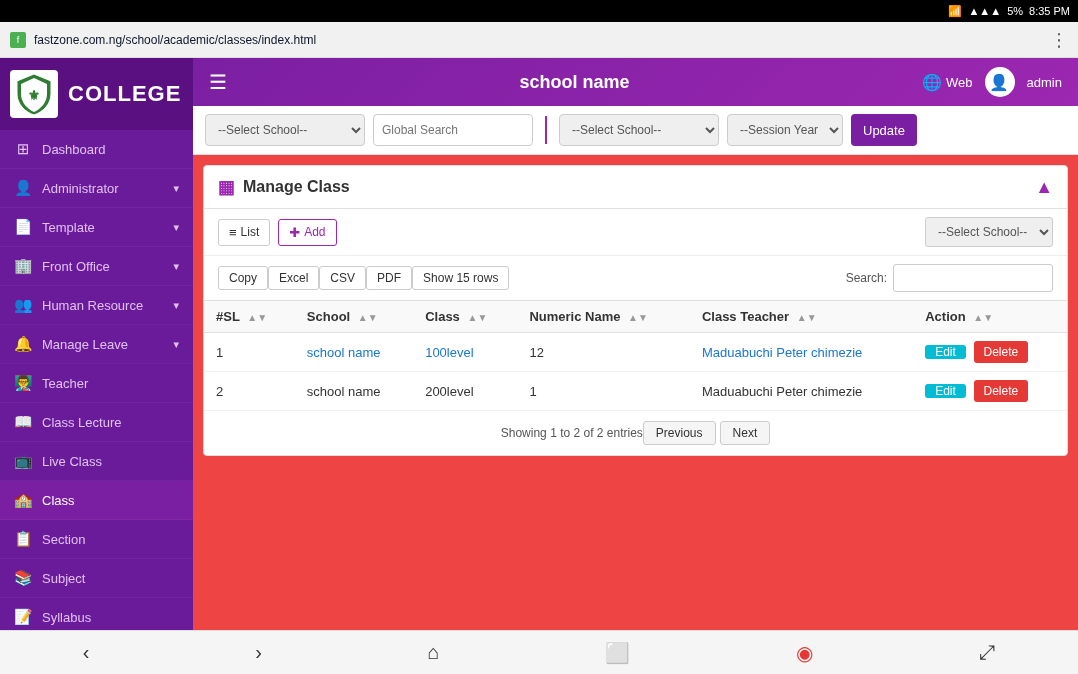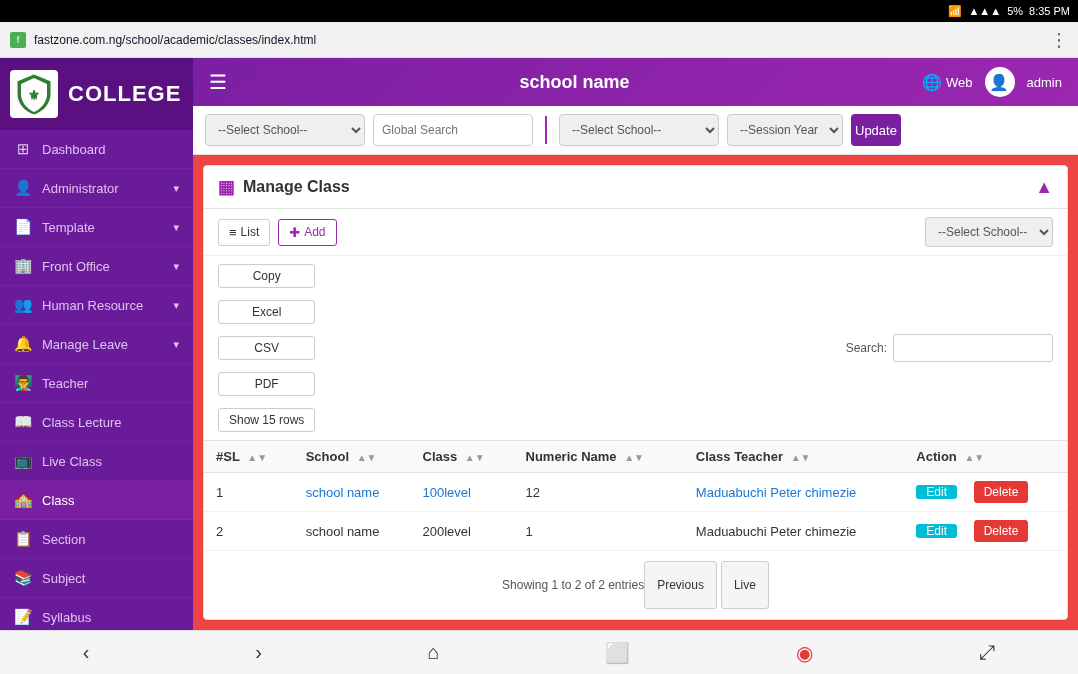--- a/index.html
+++ b/index.html
@@ -140,21 +140,21 @@
     .filter-bar .select-school { width: 160px; }
     .filter-bar .global-search { width: 160px; }
     .filter-bar .separator { width: 2px; height: 28px; background: #9c27b0; margin: 0 4px; }
     .filter-bar .select-school2 { width: 160px; }
     .filter-bar .session-year { width: 116px; }
     .filter-bar .update-btn {
       background: #7b1fa2;
       color: #fff;
       border: none;
       height: 32px;
-      padding: 0 4px;
+      padding: 0 12px;
       border-radius: 4px;
       font-size: 13px;
       cursor: pointer;
     }
 
     
     .manage-section {
       background: #fff;
       margin: 10px;
       border: 1px solid #ddd;
@@ -208,21 +208,21 @@
       color: #555;
     }
 
     
     .table-controls {
       display: flex;
       align-items: center;
       justify-content: space-between;
       padding: 8px 14px;
     }
-    .export-btns { display: flex; gap: 12px; flex-direction: column; }
+    .export-btns { display: flex; gap: 0; }
     .export-btn {
       padding: 4px 10px;
       border: 1px solid #ccc;
       border-radius: 3px;
       background: #fff;
       font-size: 12px;
       cursor: pointer;
       color: #333;
     }
     .search-box { display: flex; align-items: center; gap: 6px; font-size: 12px; color: #555; }
@@ -259,21 +259,21 @@
     }
     .link-text { color: #1976d2; }
     .btn-edit {
       background: #00bcd4;
       color: #fff;
       border: none;
       padding: 0 10px;
       border-radius: 3px;
       font-size: 12px;
       cursor: pointer;
-      margin-right: 13px;
+      margin-right: 4px;
     }
     .btn-delete {
       background: #e53935;
       color: #fff;
       border: none;
       padding: 4px 10px;
       border-radius: 3px;
       font-size: 12px;
       cursor: pointer;
     }
@@ -282,21 +282,21 @@
     .table-footer {
       display: flex;
       align-items: center;
       justify-content: center;
       padding: 10px 14px;
       font-size: 12px;
       color: #555;
     }
     .pagination { display: flex; gap: 4px; }
     .page-btn {
-      padding: 16px 12px;
+      padding: 4px 12px;
       border: 1px solid #ccc;
       border-radius: 3px;
       background: #f5f5f5;
       font-size: 12px;
       cursor: pointer;
       color: #333;
     }
 
     
     .bottom-nav {
@@ -553,21 +553,21 @@
                 <button class="btn-delete">Delete</button>
               </td>
             </tr>
           </tbody>
         </table>
 
         <div class="table-footer">
           <span>Showing 1 to 2 of 2 entries</span>
           <div class="pagination">
             <button class="page-btn">Previous</button>
-            <button class="page-btn">Live</button>
+            <button class="page-btn">Next</button>
           </div>
         </div>
       </div>
     </div>
   </div>
 </div>
 
 <div class="bottom-nav">
   <button class="bottom-nav-btn">‹</button>
   <button class="bottom-nav-btn">›</button>

